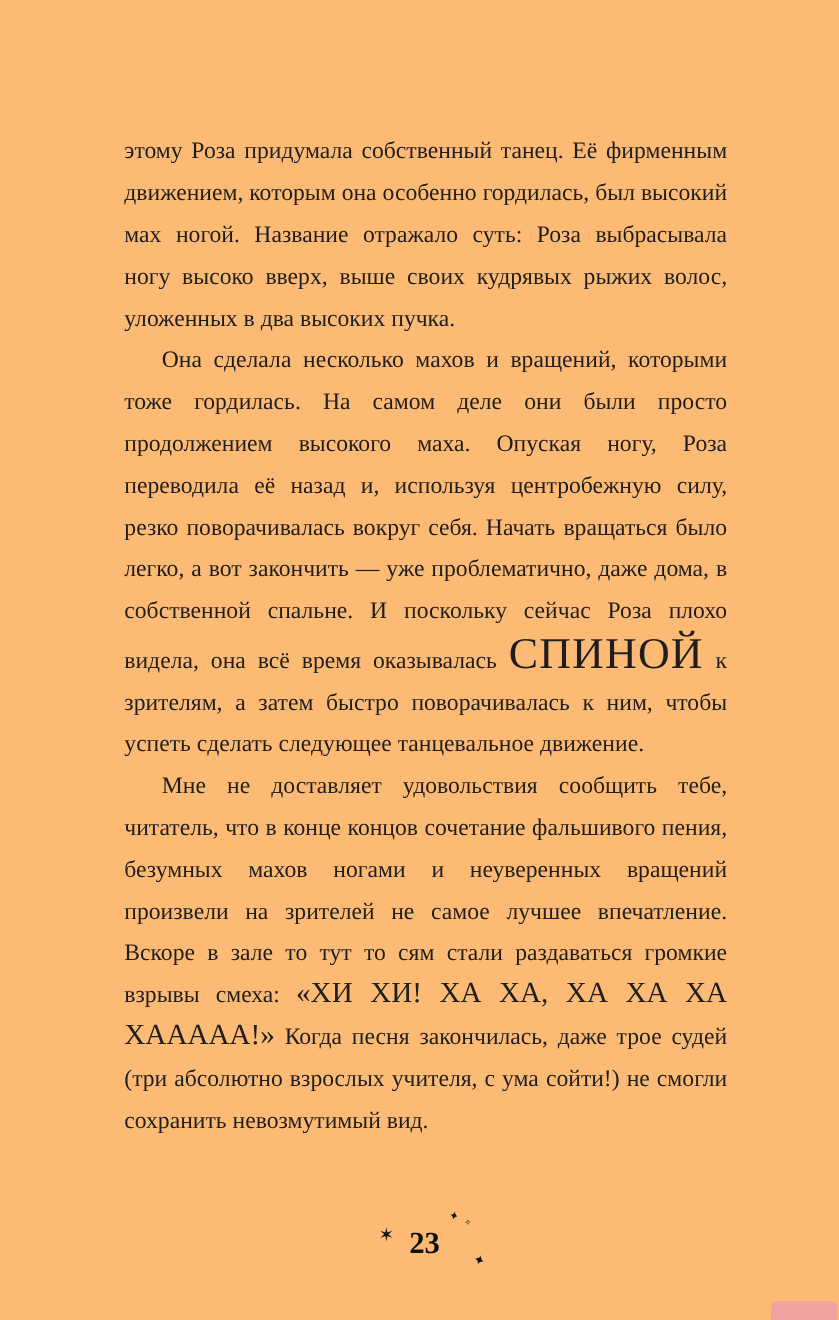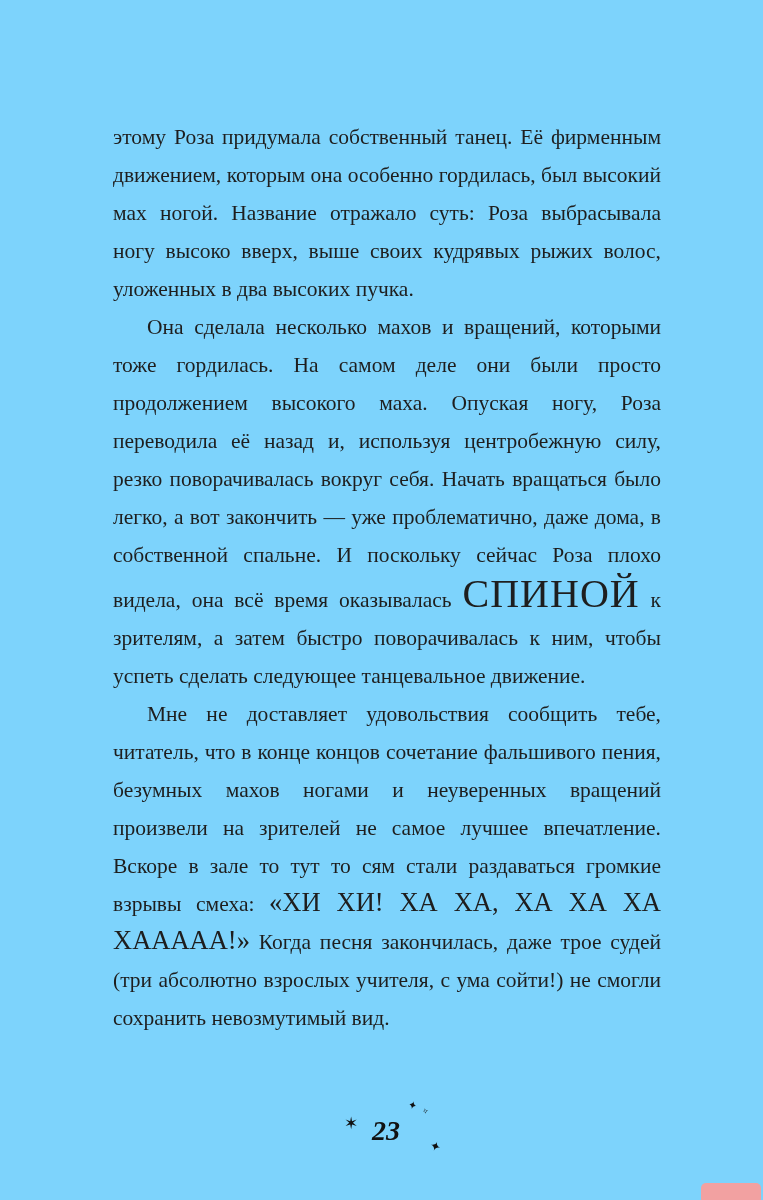--- a/index.html
+++ b/index.html
@@ -5,21 +5,21 @@
   html, body {
     margin: 0;
     padding: 0;
     background: #ffffff;
     font-family: "Liberation Serif", "DejaVu Serif", serif;
   }
   .book-page {
     position: relative;
     width: 763px;
     height: 1200px;
-    background: #7dd3fc;
+    background: #fdba74;
     overflow: hidden;
     color: #1e1e1e;
   }
   .text-block {
     position: absolute;
     left: 113px;
     top: 118px;
     width: 548px;
     font-size: 21.5px;
     line-height: 38px;
@@ -48,21 +48,20 @@
     top: 1095px;
     width: 140px;
     height: 80px;
   }
   .page-number {
     position: absolute;
     left: 42px;
     top: 20px;
     font-size: 28px;
     font-weight: bold;
-    font-style: italic;
     color: #111111;
   }
   .star {
     position: absolute;
     color: #111111;
     font-family: "DejaVu Sans", sans-serif;
   }
   .star.s1 { left: 14px;  top: 18px;  font-size: 17px; }
   .star.s2 { left: 78px;  top: 4px;   font-size: 11px; transform: rotate(15deg); }
   .star.s3 { left: 92px;  top: 12px;  font-size: 8px;  transform: rotate(-10deg); }

